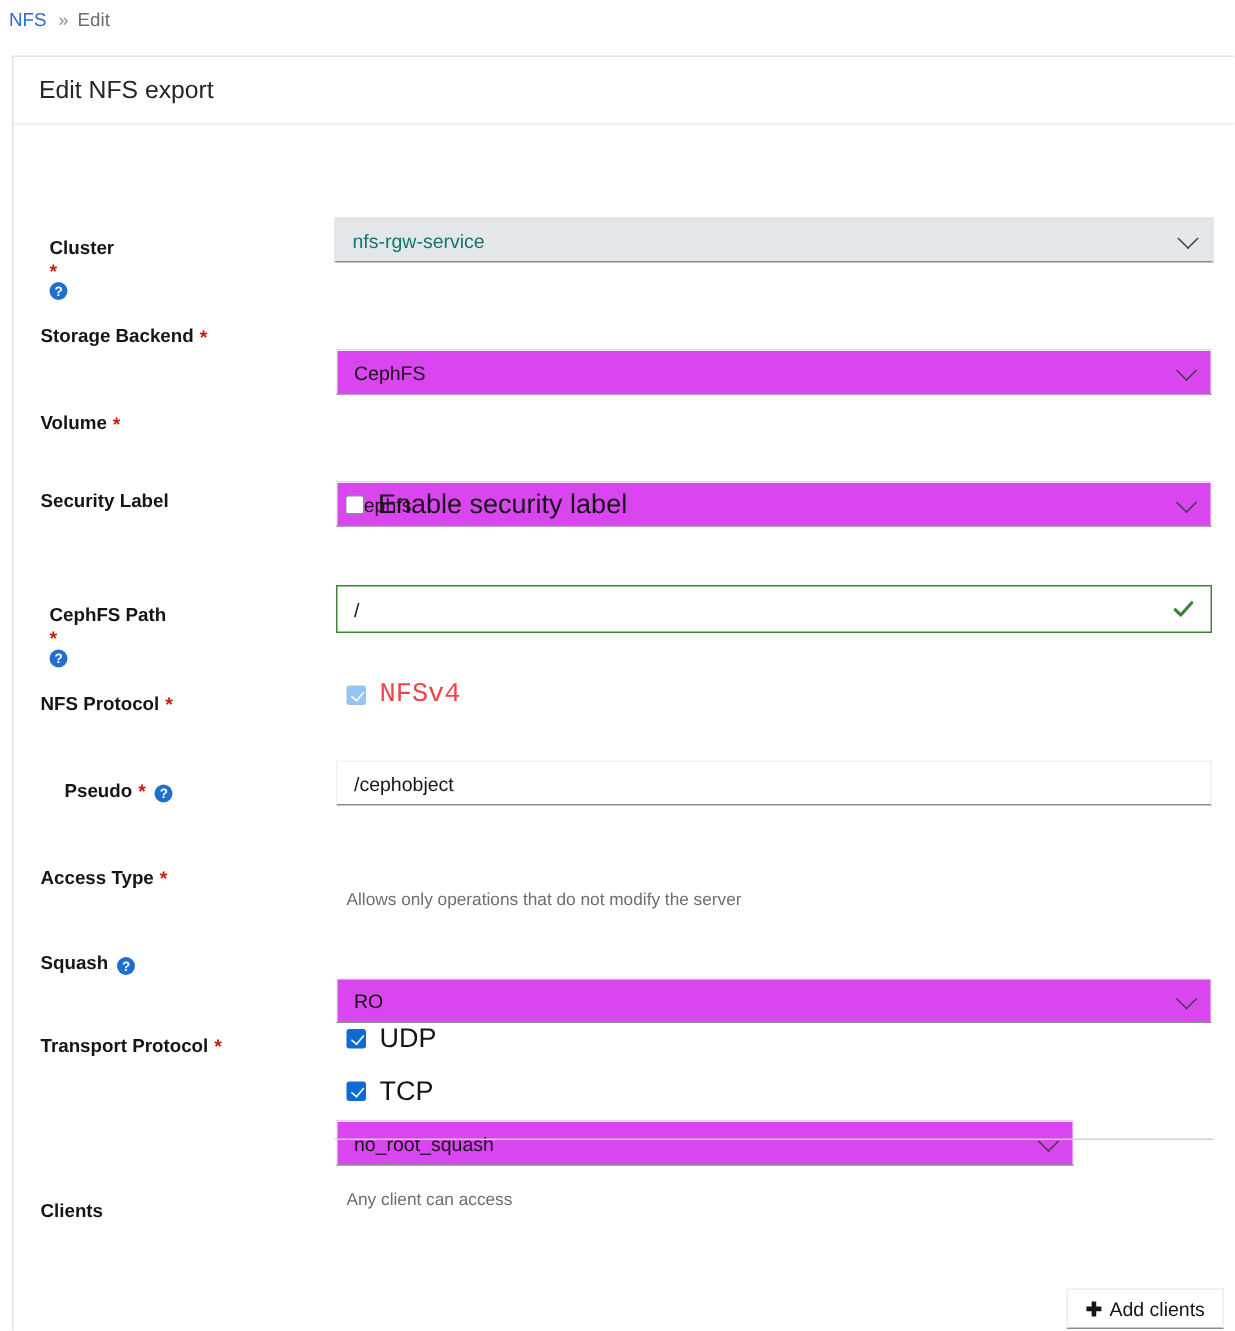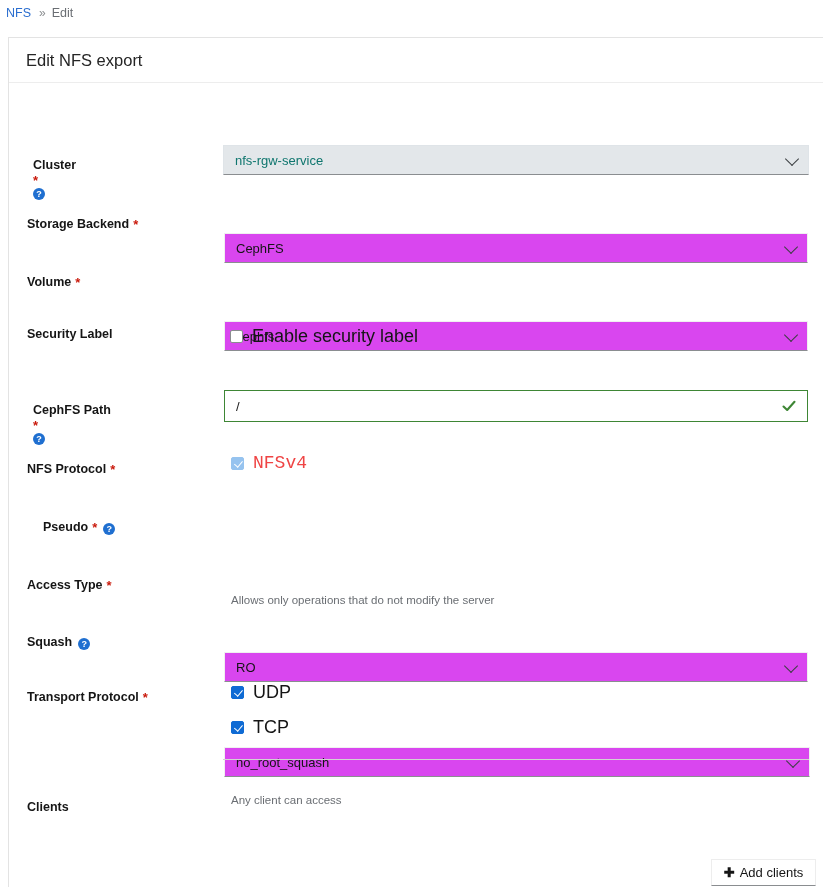--- a/index.html
+++ b/index.html
@@ -324,36 +324,39 @@
     <div class="cbrow" style="left:222px; top:370px;">
       <span class="cbox checked-disabled"></span>
       <span class="cb-label muted">NFSv4</span>
     </div>
 
     <div class="lbl" style="left:18px; top:436px;margin-left:16px;">
       <span>Pseudo</span>
       <span class="req">*</span>
       <span class="help-icon">?</span>
     </div>
+    <div class="ctl textinput" style="left:215px; top:424px; width:584px;">
+      <span>/cephobject</span>
+    </div>
 
     <div class="lbl" style="left:18px; top:494px;">
       <span>Access Type</span>
       <span class="req">*</span>
     </div>
     <div class="ctl select" style="left:215px; top:479px; width:584px;">
       <span>RO</span>
       <span class="chev"></span>
     </div>
     <div class="hint" style="left:222px; top:511px;">Allows only operations that do not modify the server</div>
 
     <div class="lbl" style="left:18px; top:552px;">
       <span>Squash</span>
       <span class="help-icon">?</span>
     </div>
-    <div class="ctl select" style="left:215px; top:544px; width:586px;">
+    <div class="ctl select" style="left:215px; top:544px; width:492px;">
       <span>no_root_squash</span>
       <span class="chev"></span>
     </div>
 
     <div class="lbl" style="left:18px; top:606px;">
       <span>Transport Protocol</span>
       <span class="req">*</span>
     </div>
     <div class="cbrow" style="left:222px; top:599px;">
       <span class="cbox checked"></span>

